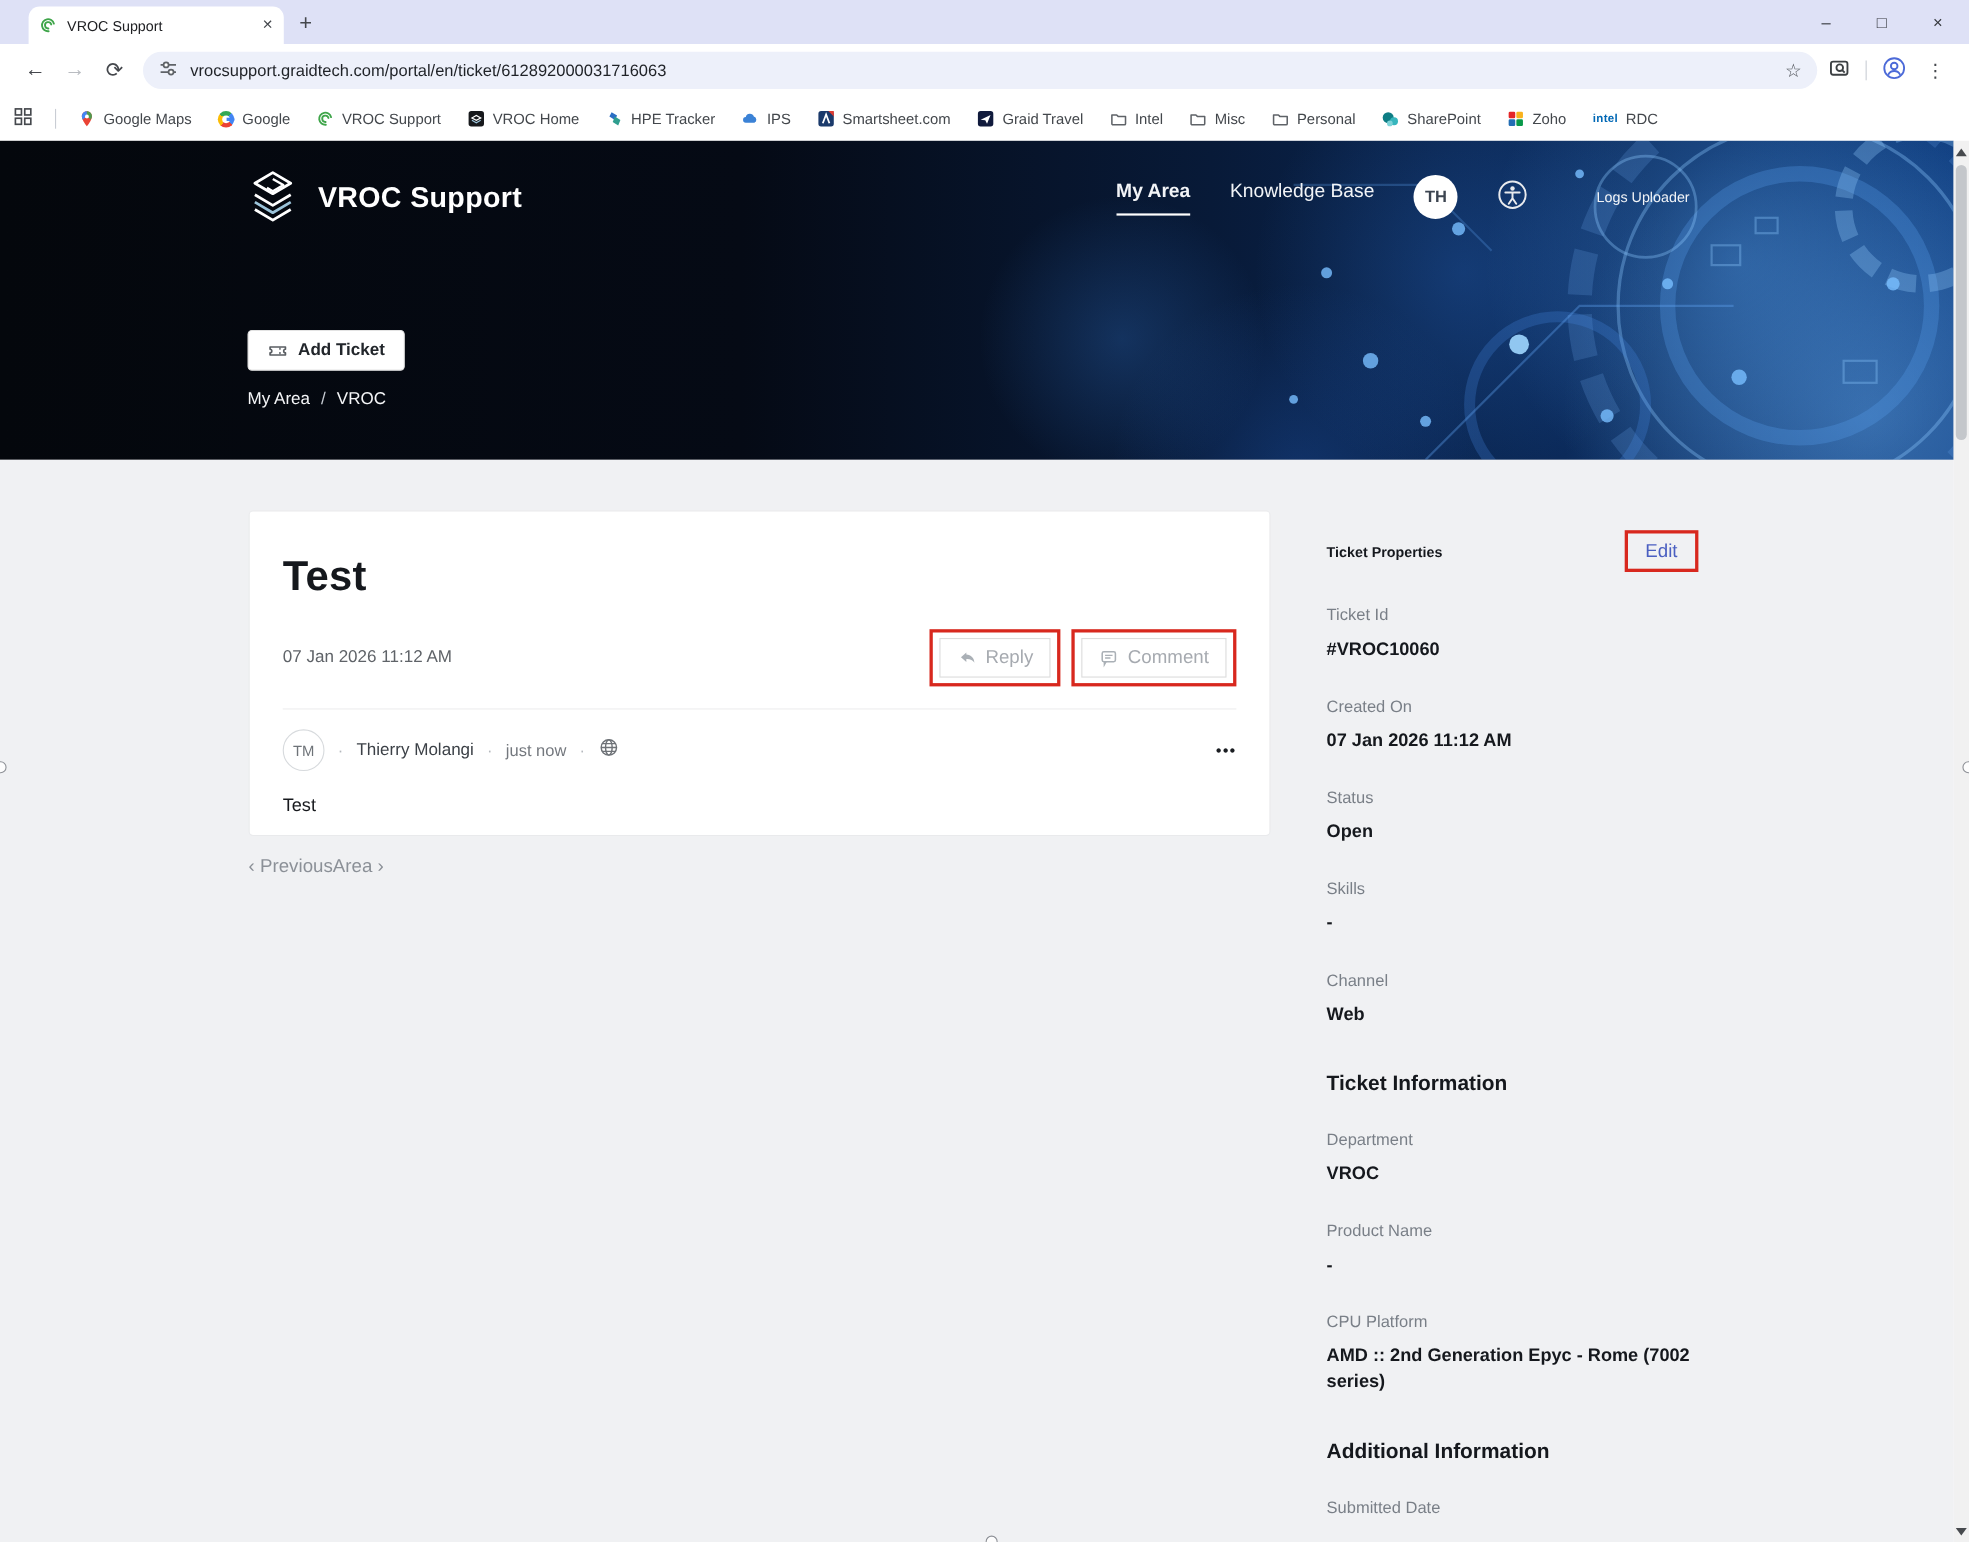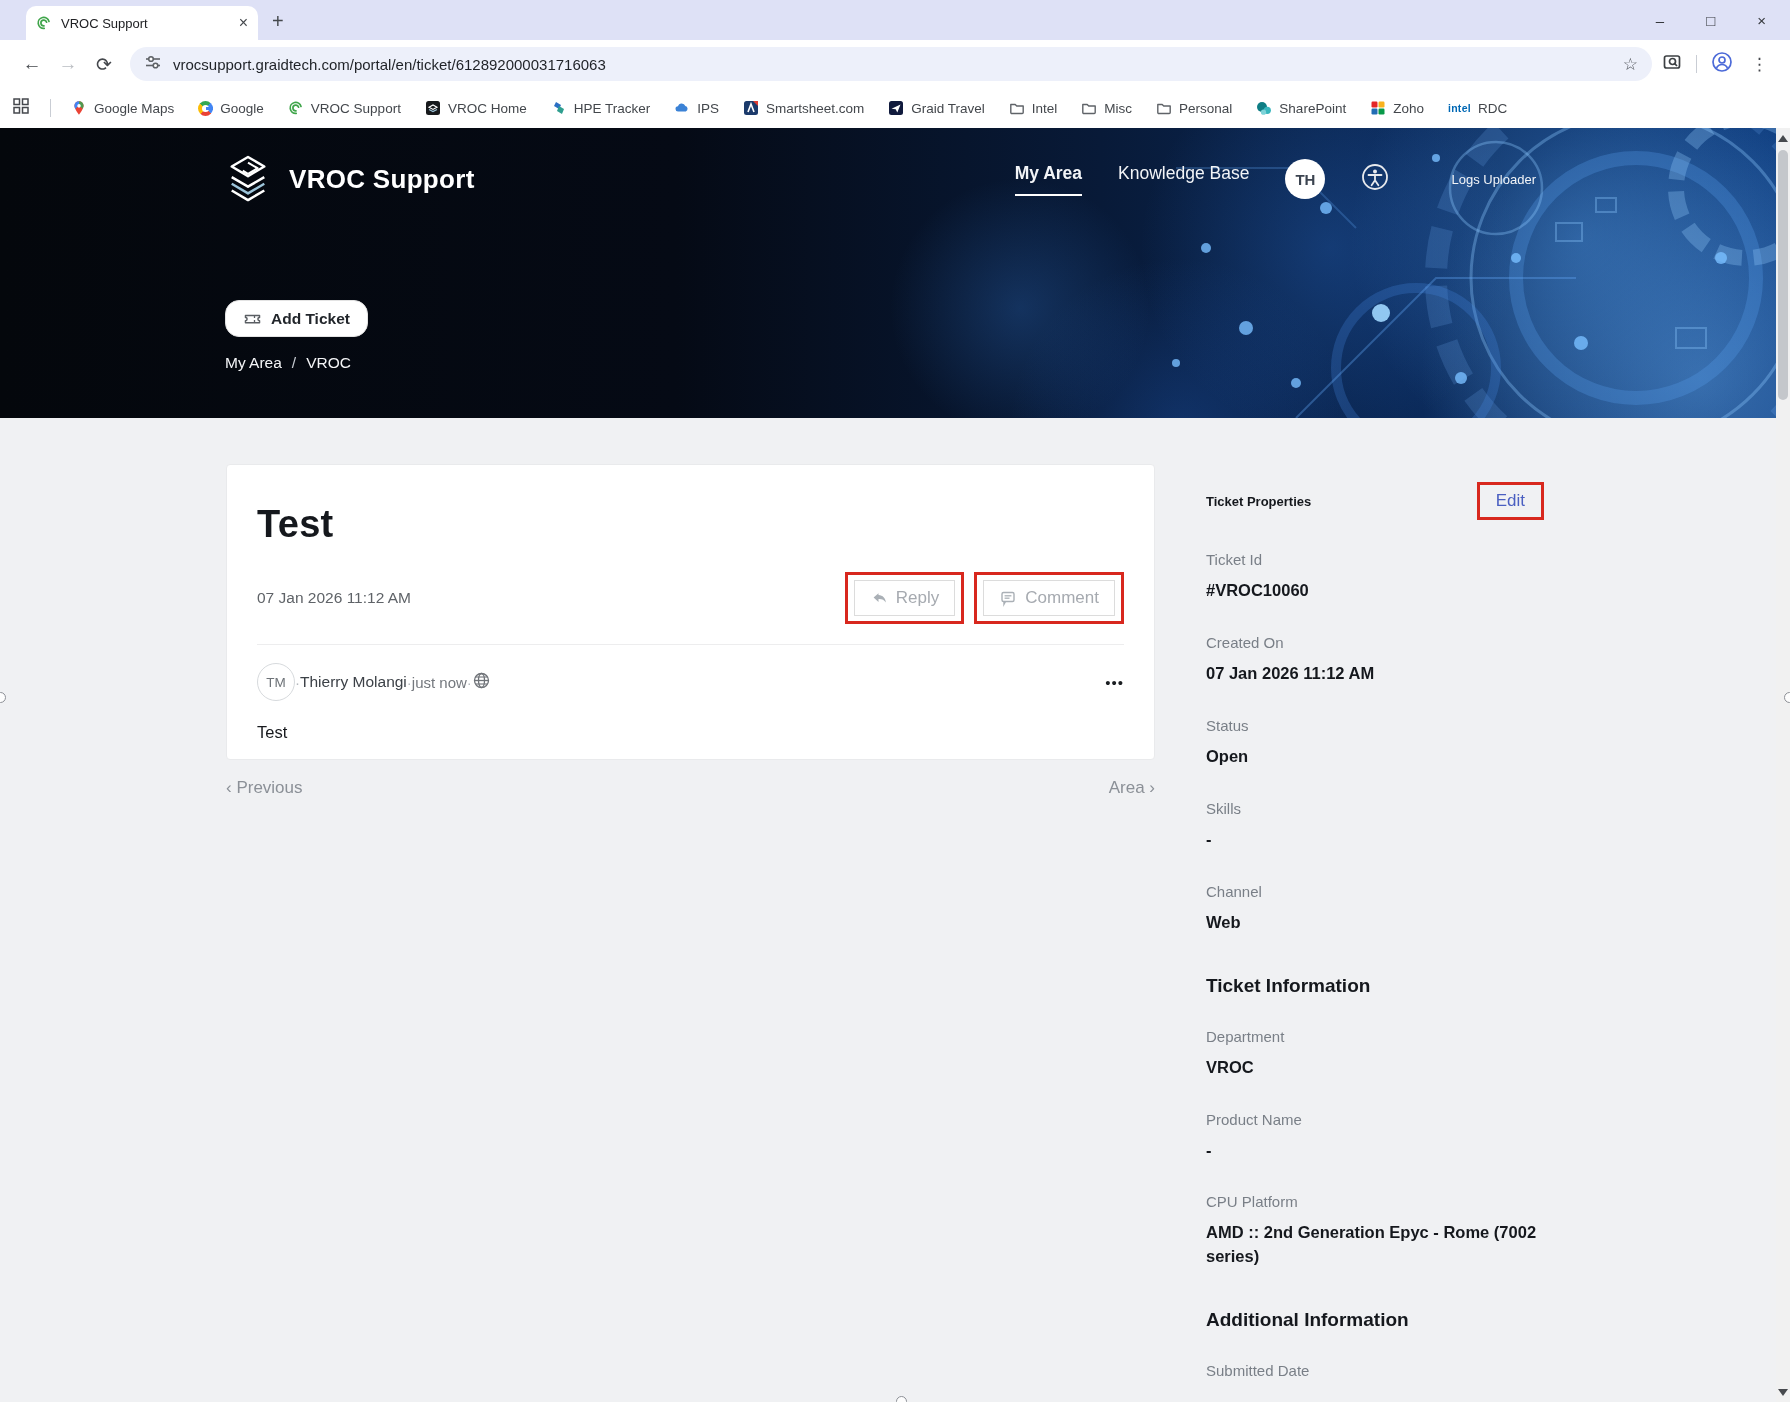--- a/index.html
+++ b/index.html
@@ -53,47 +53,47 @@
   .banner-inner { position:absolute; left:225px; right:240px; top:0; height:100%; }
   .banner-row { display:flex; justify-content:space-between; align-items:center; padding-top:26px; }
   .brand { display:flex; align-items:center; gap:18px; }
   .brand-name { color:#fff; font-size:26px; font-weight:bold; letter-spacing:.3px; }
   .topnav { display:flex; align-items:center; gap:36px; }
   .topnav-link { color:#f2f4f7; font-size:17.5px; padding-bottom:10px; border-bottom:2.5px solid transparent; }
   .topnav-link.active { font-weight:bold; border-bottom-color:#fff; }
   .avatar-th { width:40px; height:40px; border-radius:50%; background:#fff; color:#3c4450; font-weight:bold;
                font-size:15px; display:flex; align-items:center; justify-content:center; }
   .logs-link { color:#f2f4f7; font-size:13px; margin-left:26px; }
-  .add-ticket { position:absolute; left:0; top:172px; height:37px; background:#fff; border-radius:14px;
+  .add-ticket { position:absolute; left:0; top:172px; height:37px; background:#fff; border-radius:4px;
                 display:inline-flex; align-items:center; gap:9px; padding:0 17px; font-size:15.5px;
                 font-weight:bold; color:#22262b; border:1px solid #e3e3e3; }
   .crumbs { position:absolute; left:0; top:226px; color:#f4f5f7; font-size:15.5px; display:flex; gap:10px; }
   .crumb-sep { color:#c7ccd3; }
 
   
   .main { position:absolute; top:418px; left:0; width:1776px; bottom:0; background:#f0f1f3; }
   .card { position:absolute; left:226px; top:46px; width:929px; height:296px; background:#fff;
           border:1px solid #e9eaec; border-radius:4px; padding:26px 30px; }
   .ticket-title { font-size:38px; font-weight:800; color:#15181d; margin-top:12px; letter-spacing:.3px; }
   .meta-row { display:flex; justify-content:space-between; align-items:center; margin-top:26px; }
   .ticket-date { color:#5f6368; font-size:15.5px; }
   .btn-group { display:flex; gap:10px; }
   .annot { border:3px solid #d8281e; padding:5px 6px; background:#fff; }
   .ghost-btn { display:flex; align-items:center; gap:8px; border:1px solid #dcdcdc; background:#fff;
                color:#a6aab0; font-size:17px; padding:7px 15px; font-family:inherit; }
   .card-divider { border-top:1px solid #ededee; margin-top:20px; }
-  .author-row { display:flex; align-items:center; margin-top:18px; }
+  .author-row { display:flex; align-items:center; gap:12px; margin-top:18px; }
   .avatar-tm { width:38px; height:38px; border-radius:50%; border:1.5px solid #d7dadd; color:#6e7378;
                font-size:13.5px; display:flex; align-items:center; justify-content:center; }
   .dot-sep { color:#b4b8bd; font-size:15px; }
   .author-name { color:#3c4147; font-size:15.5px; }
   .author-time { color:#74787e; font-size:15px; }
   .more-opts { margin-left:auto; color:#1b1e22; font-size:15px; letter-spacing:1px; }
   .ticket-body { margin-top:22px; color:#17191d; font-size:16.5px; }
-  .pager { position:absolute; left:226px; top:360px; width:929px; display:flex; justify-content:space-between;
+  .pager { position:absolute; left:226px; top:360px; width:929px; display:flex; 
            color:#8b9097; font-size:17px; }
 
   
   .props { position:absolute; left:1206px; top:64px; width:338px; }
   .props-head { display:flex; justify-content:space-between; align-items:center; }
   .props-title { font-size:13px; font-weight:bold; color:#15181d; }
   .edit-annot { border:3px solid #d8281e; padding:6px 16px; }
   .edit-link { color:#4a5fc1; font-size:17px; }
   .fld { margin-top:31px; }
   .fld-label { color:#797f87; font-size:15px; font-weight:normal; }

